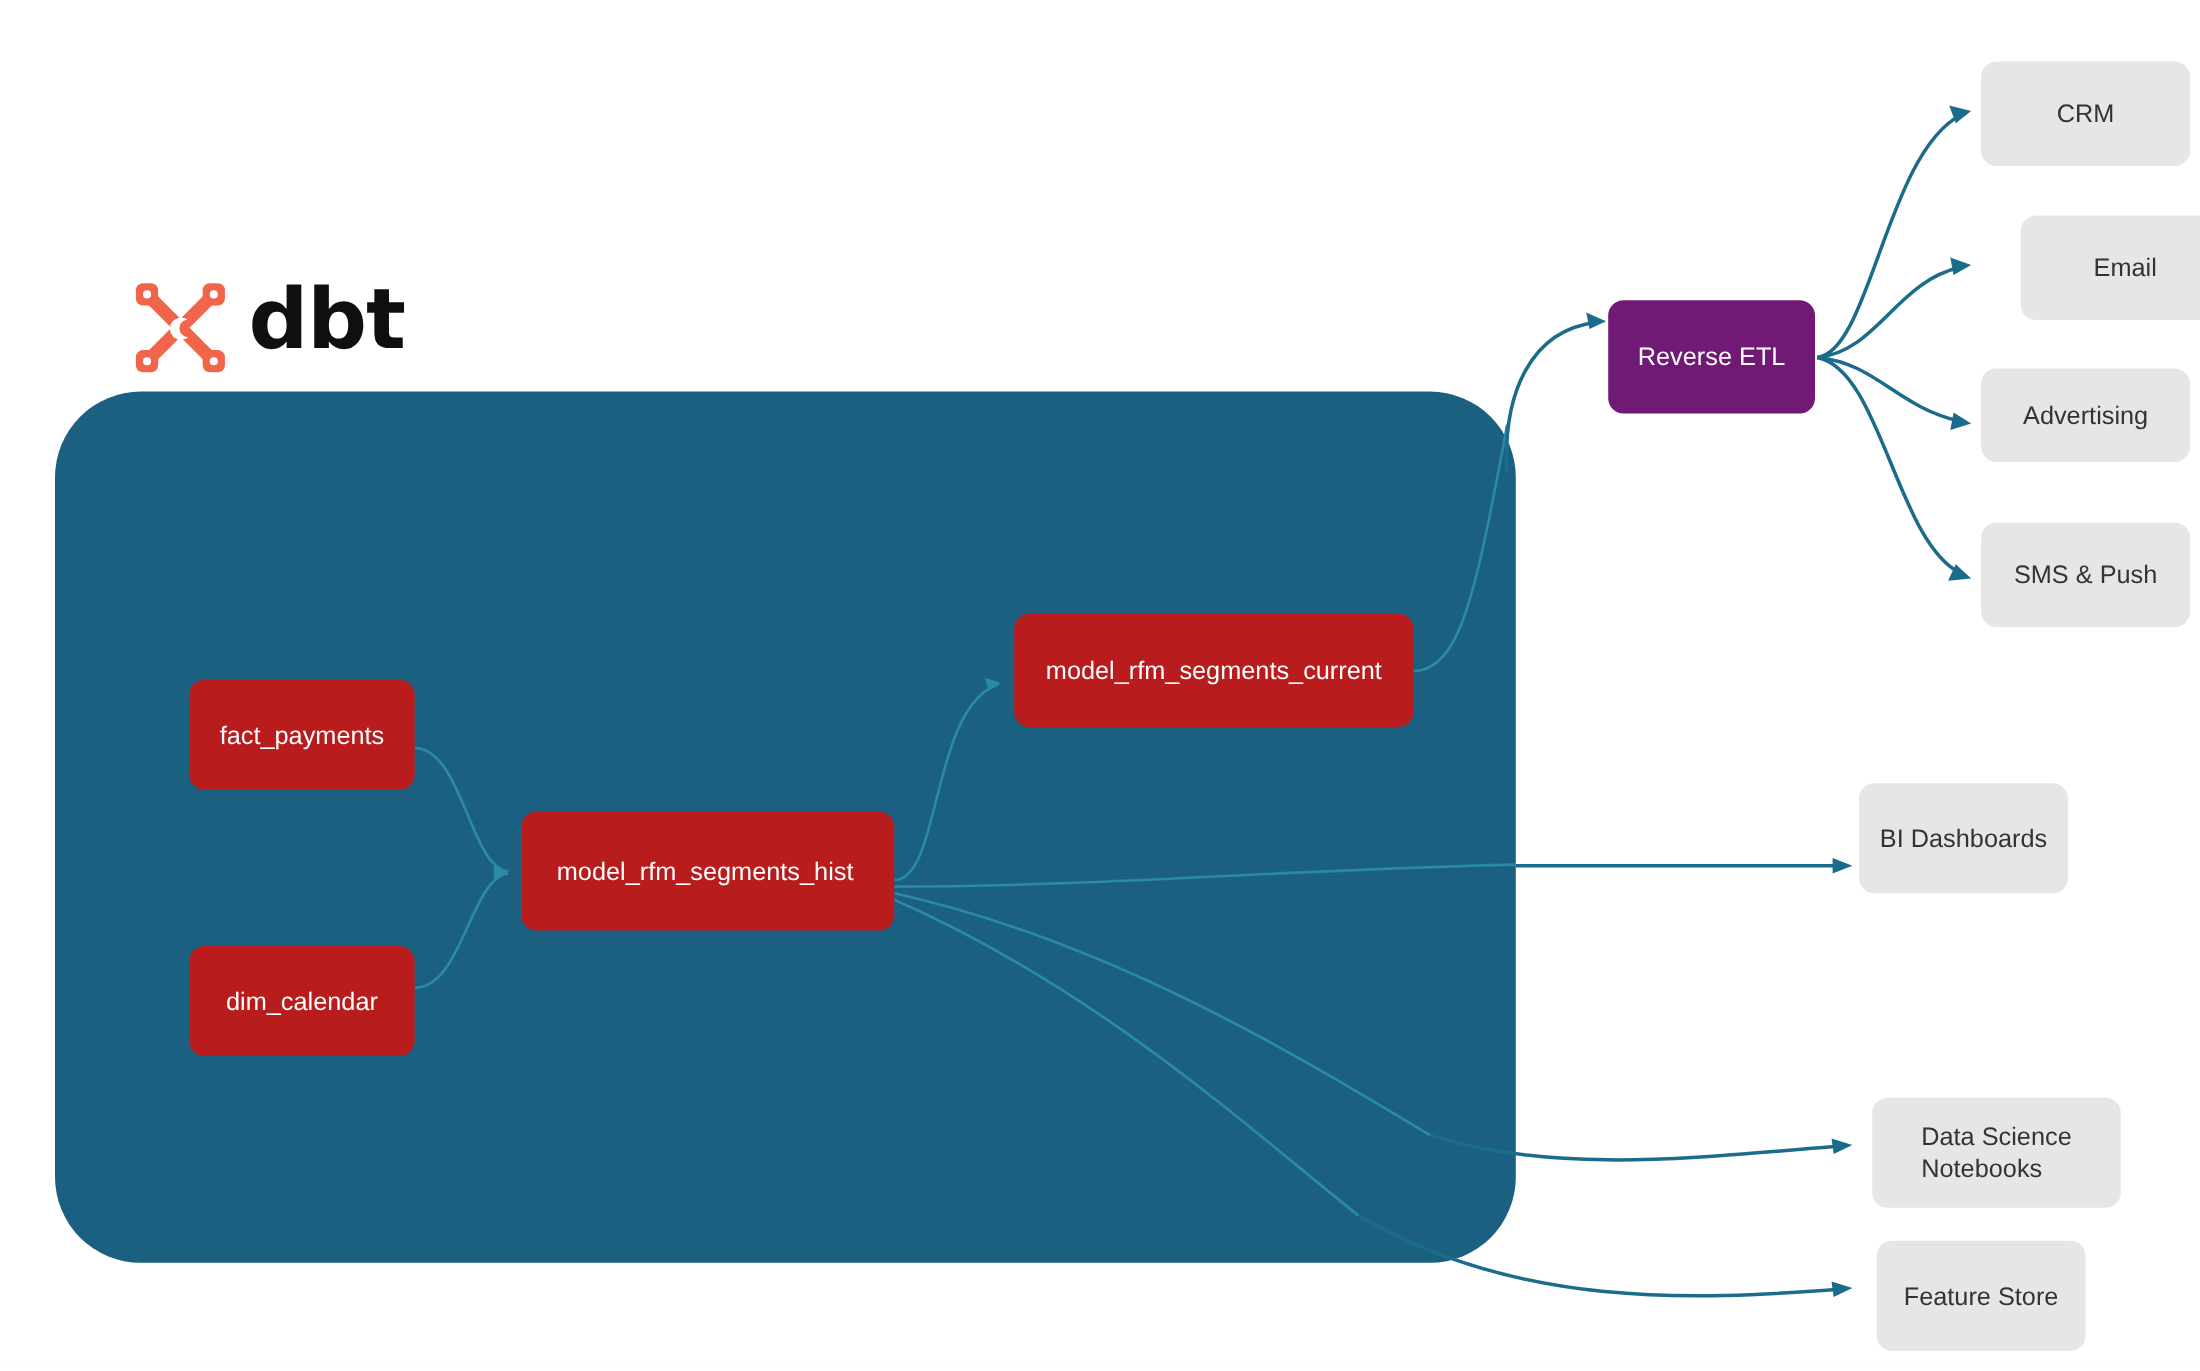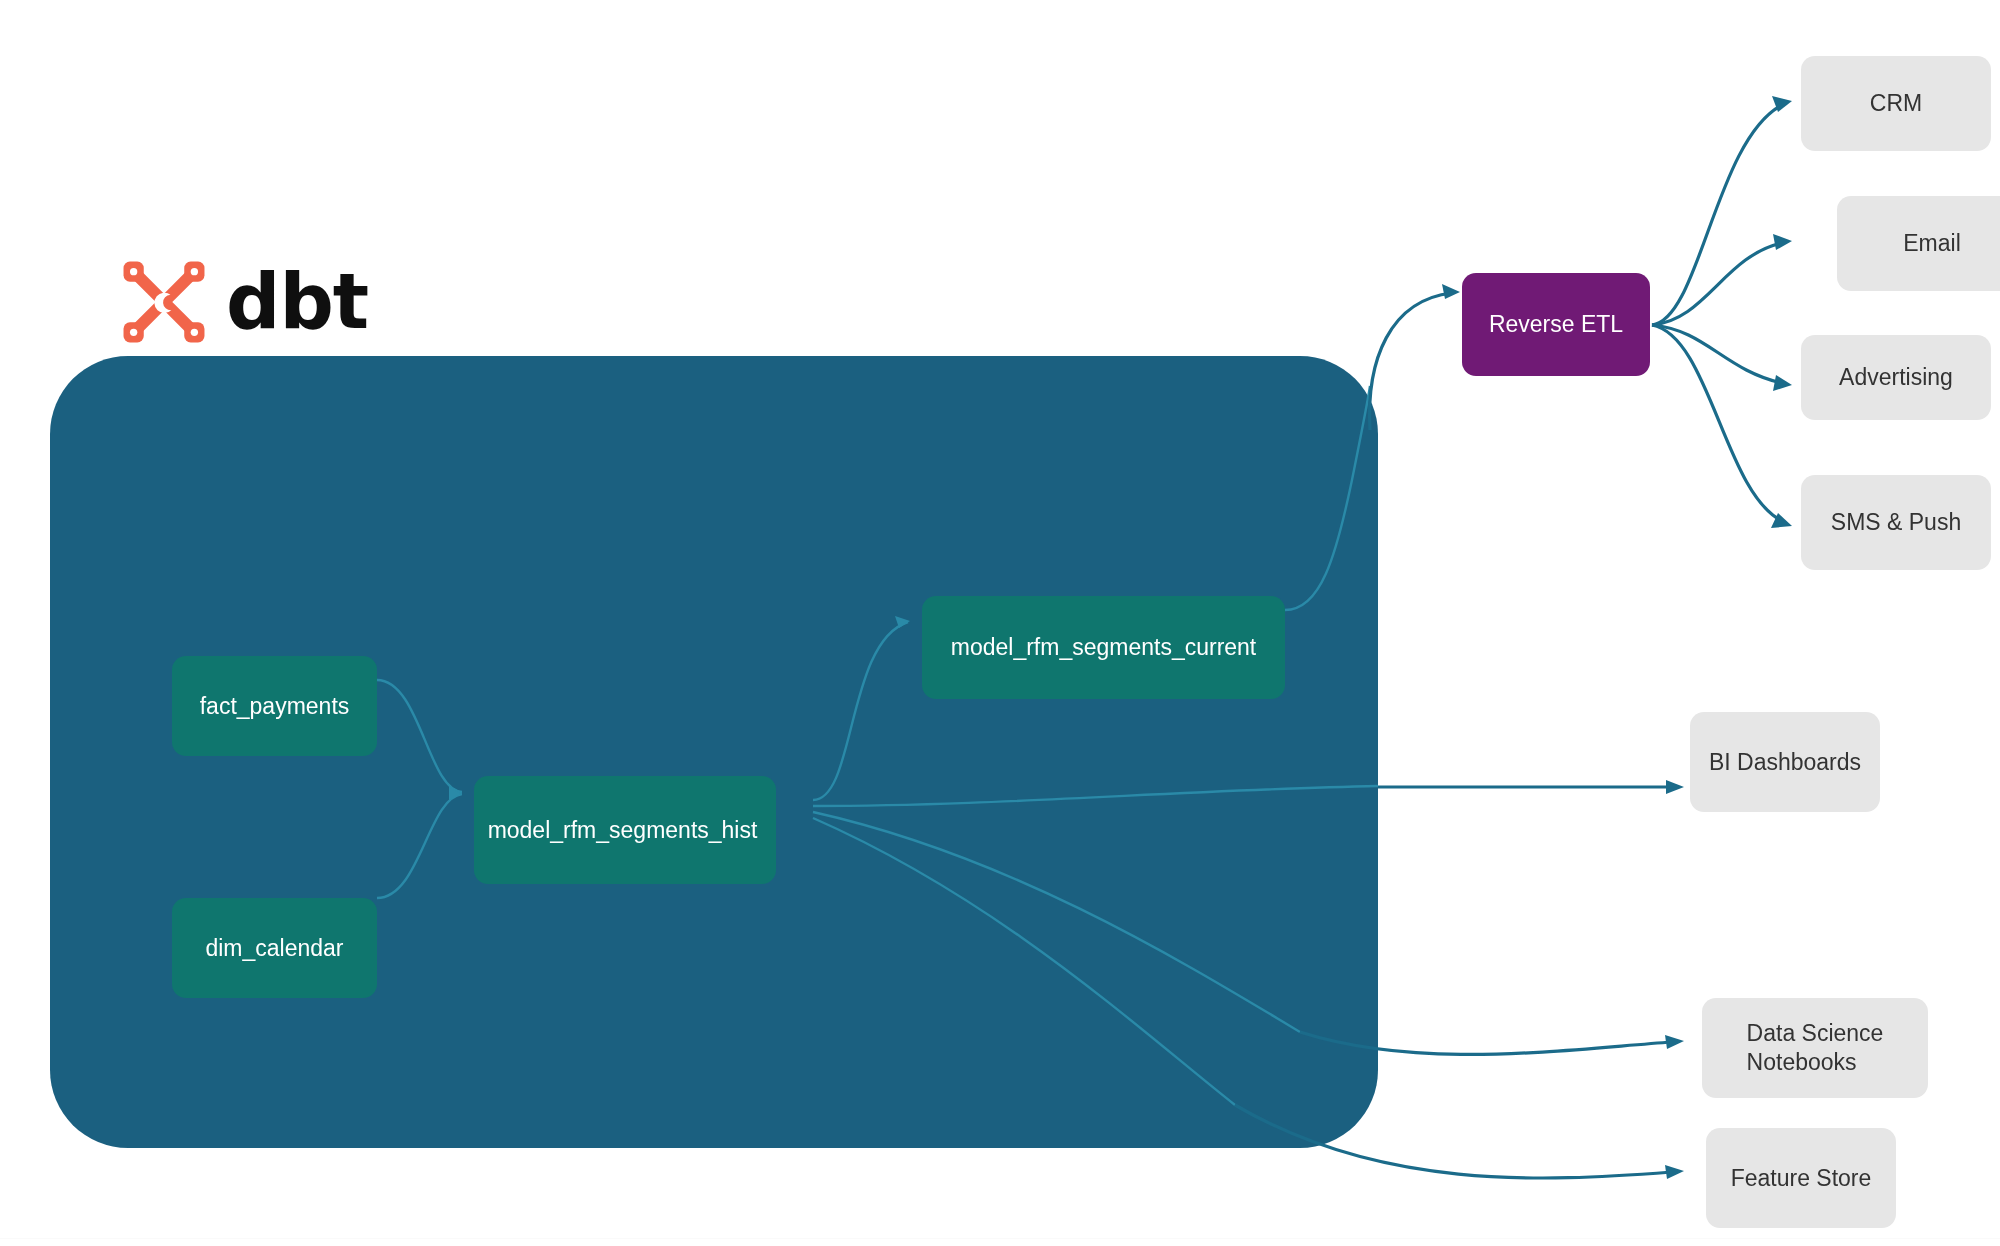--- a/index.html
+++ b/index.html
@@ -17,21 +17,20 @@
   }
 
   
   #dbt-logo {
     position: absolute;
     left: 118px;
     top: 252px;
     width: 340px;
     height: 100px;
     display: flex;
-    align-items: center;
     gap: 16px;
   }
   #dbt-logo .mark { width: 92px; height: 92px; display: block; }
   #dbt-logo .wordmark {
     font-family: "DejaVu Sans", sans-serif;
     font-weight: bold;
     font-size: 76px;
     line-height: 1;
     color: #0f0f0f;
     letter-spacing: -1px;
@@ -51,45 +50,44 @@
   
   .node {
     position: absolute;
     display: flex;
     align-items: center;
     justify-content: center;
     text-align: left;
     box-sizing: border-box;
   }
   .node-model {
-    background: #0f766e;
+    background: #b91c1c;
     color: #ffffff;
     border-radius: 14px;
     font-size: 23px;
     padding: 0 18px;
-    margin-top: 38px;
   }
   .node-green {
     background: #701a75;
     color: #ffffff;
     border-radius: 14px;
     font-size: 23px;
   }
   .node-gray {
     background: #e6e6e6;
     color: #333333;
     border-radius: 14px;
     font-size: 23px;
     line-height: 1.25;
   }
 
   
   #node-fact-payments      { left: 172px; top: 618px;  width: 205px; height: 100px; }
   #node-dim-calendar       { left: 172px; top: 860px;  width: 205px; height: 100px; }
-  #node-rfm-hist           { left: 474px; top: 738px;  width: 302px; height: 108px; padding-left: 13px; }
+  #node-rfm-hist           { left: 474px; top: 738px;  width: 339px; height: 108px; padding-left: 13px; }
   #node-rfm-current        { left: 922px; top: 558px;  width: 363px; height: 103px; }
   #node-reverse-etl        { left: 1462px; top: 273px; width: 188px; height: 103px; }
 
   #node-crm         { left: 1801px; top: 56px;   width: 190px; height: 95px; }
   #node-email       { left: 1801px; top: 196px;  width: 190px; height: 95px; margin-left: 36px; }
   #node-advertising { left: 1801px; top: 335px;  width: 190px; height: 85px; }
   #node-sms-push    { left: 1801px; top: 475px;  width: 190px; height: 95px; }
 
   #node-bi-dashboards { left: 1690px; top: 712px;  width: 190px; height: 100px; }
   #node-ds-notebooks  { left: 1690px; top: 998px;  width: 226px; height: 100px; margin-left: 12px; }

